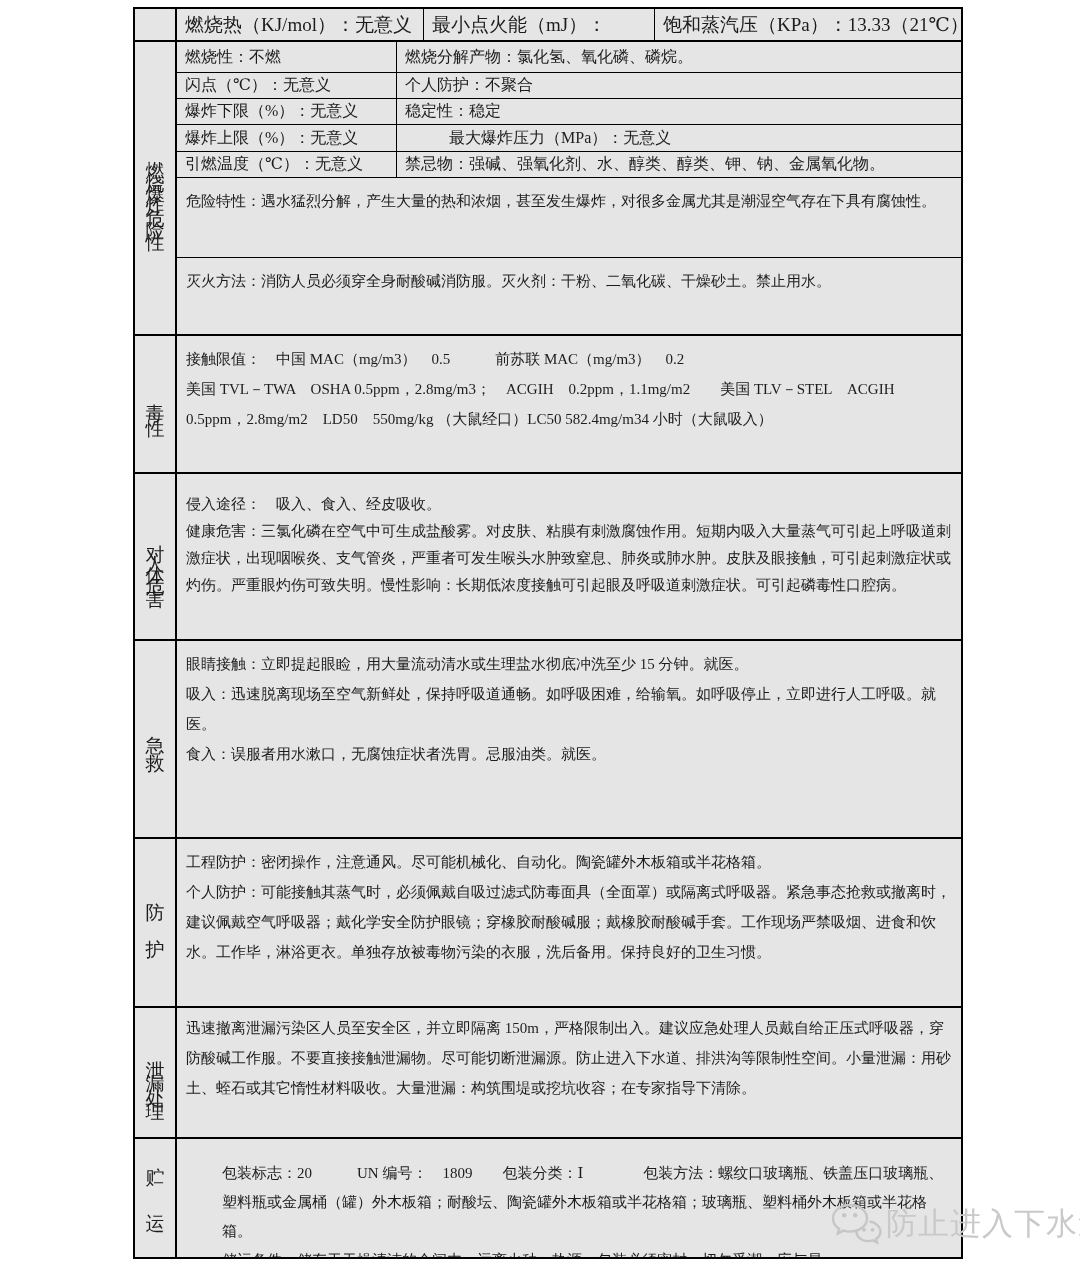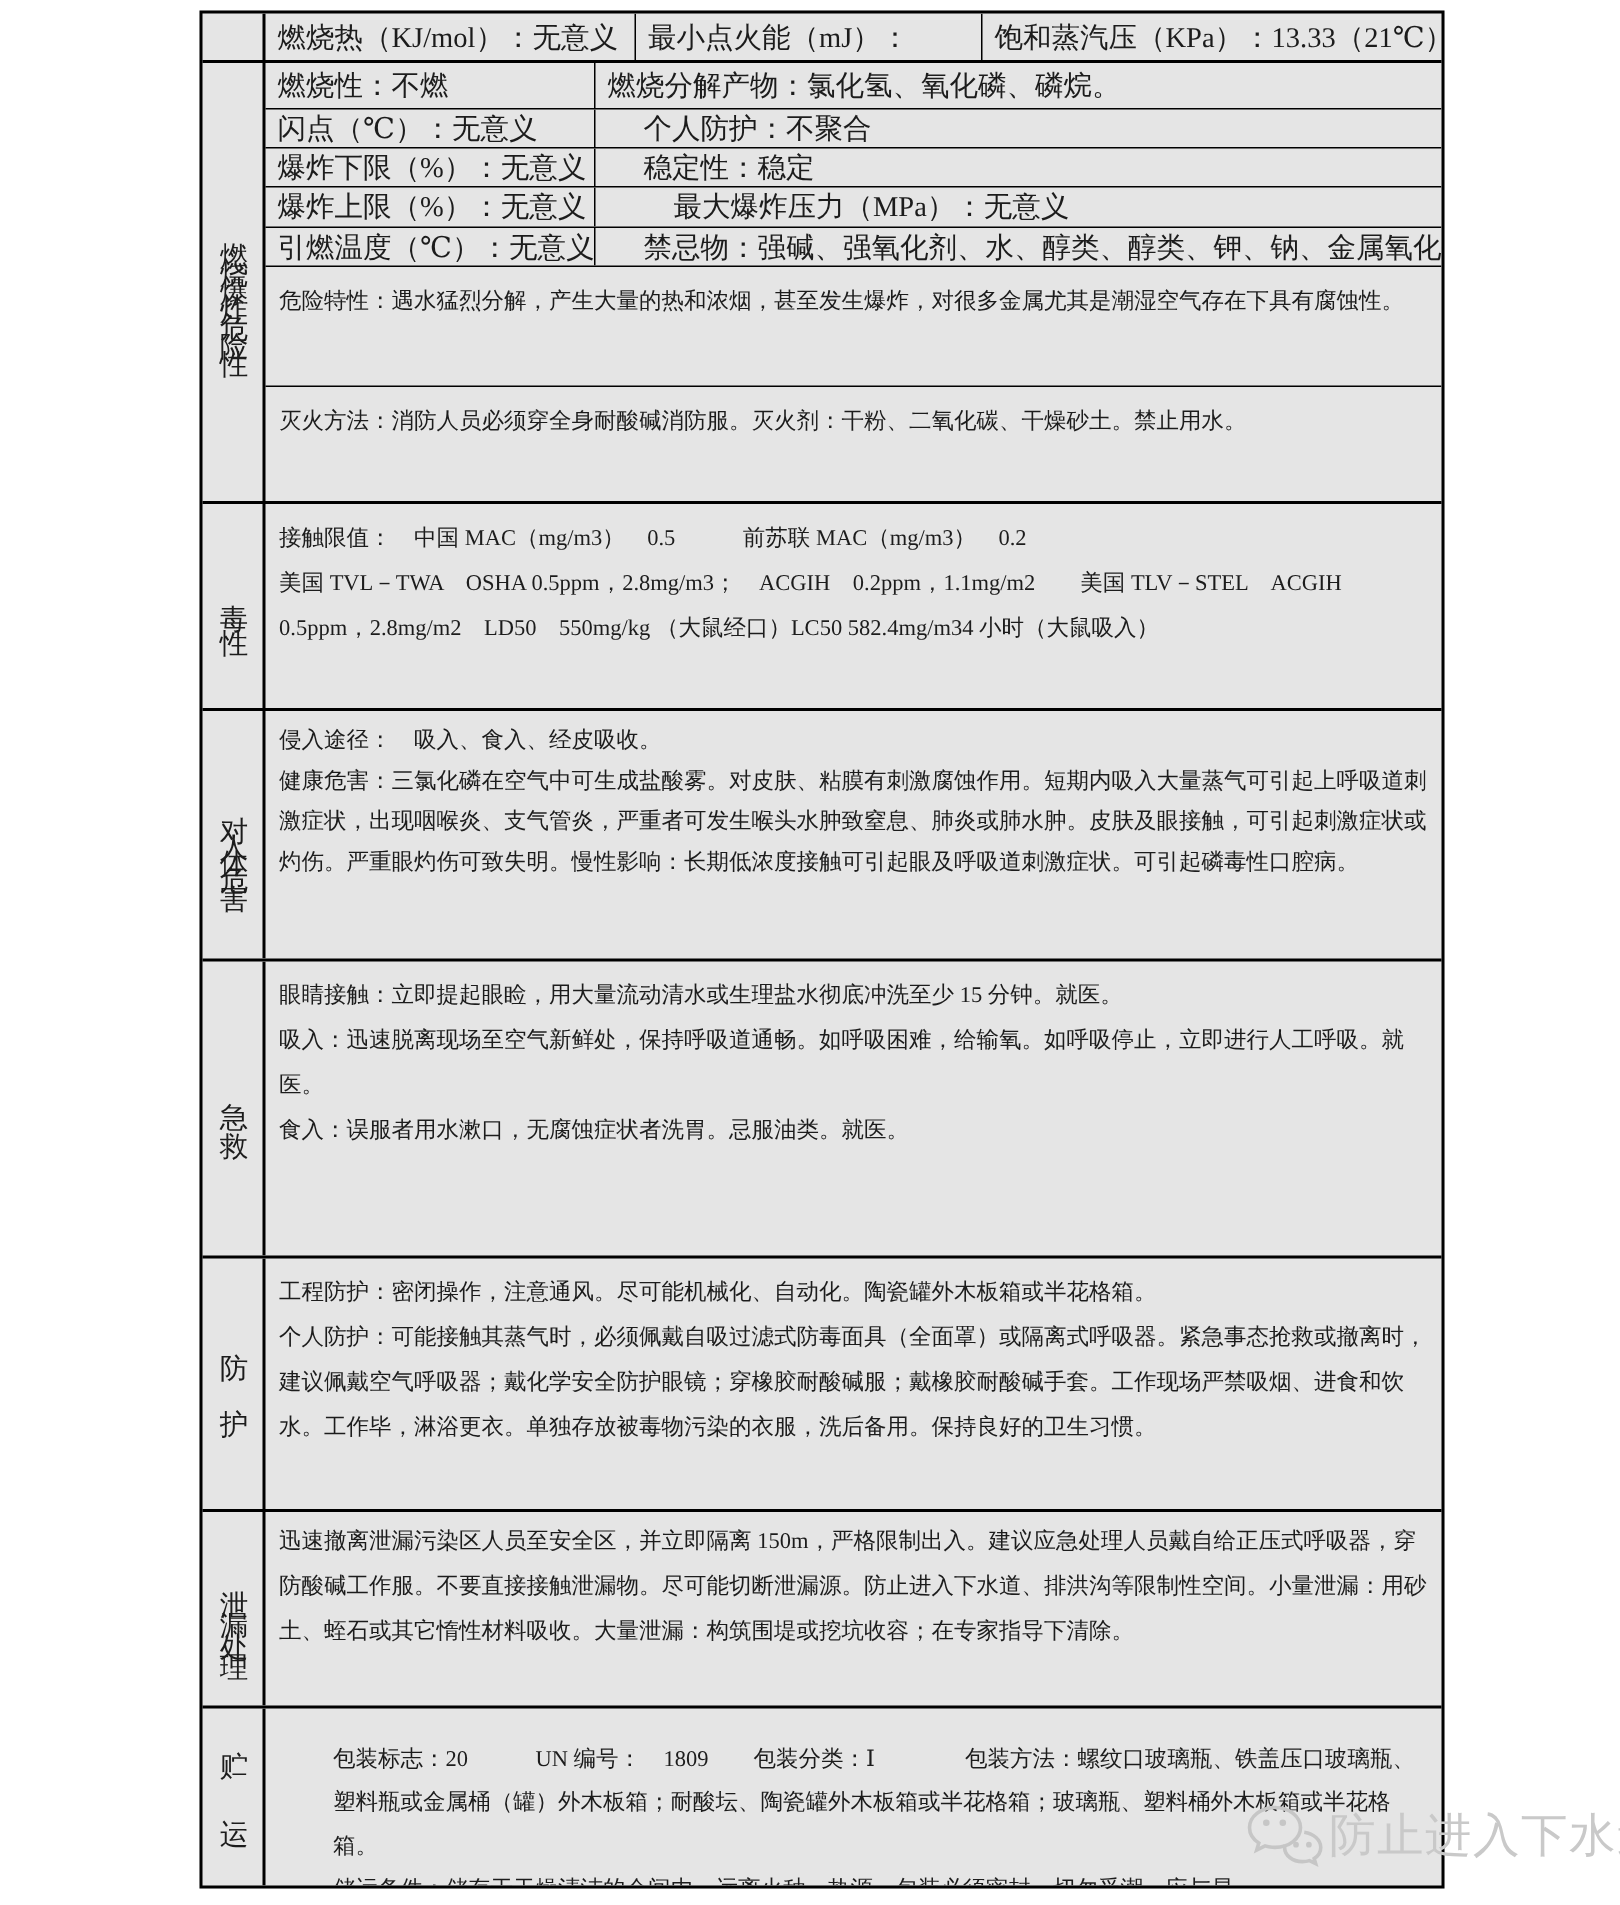--- a/index.html
+++ b/index.html
@@ -19,21 +19,21 @@
   .label-cell {
     width:42px; flex:0 0 42px; border-right:2px solid #000;
     display:flex; align-items:center; justify-content:center;
     font-size:19px; overflow:hidden;
   }
   .vtext { writing-mode:vertical-rl; text-orientation:upright; line-height:42px; }
   .content { flex:1; display:flex; flex-direction:column; min-width:0; }
   .subrow { display:flex; border-top:1px solid #000; overflow:hidden; }
   .subrow:first-child { border-top:none; }
   .subcell {
-    padding:0 8px; font-size:19px; display:flex; align-items:center;
+    padding:0 8px; font-size:16px; display:flex; align-items:center;
     white-space:nowrap; overflow:hidden;
   }
   .subcell.left { width:220px; flex:0 0 220px; border-right:1px solid #000; }
   .subcell.right { flex:1; }
   .para-cell {
     border-top:1px solid #000; padding:8px 9px 0 9px;
     font-size:15px; line-height:30px; overflow:hidden; flex:1;
   }
   .para-cell.no-top { border-top:none; }
   .para-cell p { margin:0; }
@@ -47,33 +47,33 @@
   .h-quality  { height:31px; flex:0 0 31px; }
   .h-fire     { height:294px; flex:0 0 294px; }
   .h-tox      { height:138px; flex:0 0 138px; }
   .h-health   { height:167px; flex:0 0 167px; }
   .h-aid      { height:198px; flex:0 0 198px; }
   .h-protect  { height:169px; flex:0 0 169px; }
   .h-leak     { height:131px; flex:0 0 131px; }
   .h-storage  { flex:1; }
   
   .sr1 { height:30px; flex:0 0 30px; }
-  .sr  { height:26px; flex:0 0 26px;gap:24px; }
+  .sr  { height:26px; flex:0 0 26px; }
   .sr4 { height:27px; flex:0 0 27px;gap:44px; }
   .hazard-row { height:80px; flex:0 0 80px; }
   .extinguish-row { flex:1; }
   
   .ls-fire    .vtext { line-height:42px; letter-spacing:12px; }
   .ls-tox     .vtext { letter-spacing:16px; }
   .ls-health  .vtext { letter-spacing:11px; }
   .ls-aid     .vtext { letter-spacing:19px; }
   .ls-protect .vtext { letter-spacing:36px; }
   .ls-leak    .vtext { letter-spacing:14px; }
   .ls-storage .vtext { letter-spacing:46px; }
-  .health-cell { line-height:27px; padding-top:7px; }
+  .health-cell { line-height:27px; padding-top:17px; }
   .storage-cell { line-height:29px; padding-top:20px;margin-left:36px; }
   
   .watermark {
     position:absolute; left:828px; top:1198px; width:252px; height:52px;
     display:flex; align-items:center; z-index:5; pointer-events:none;
     color:#c7c7c7;
   }
   .wm-icon { width:58px; height:48px; flex:0 0 58px; }
   .wm-text {
     font-size:31px; letter-spacing:1px; white-space:nowrap;

